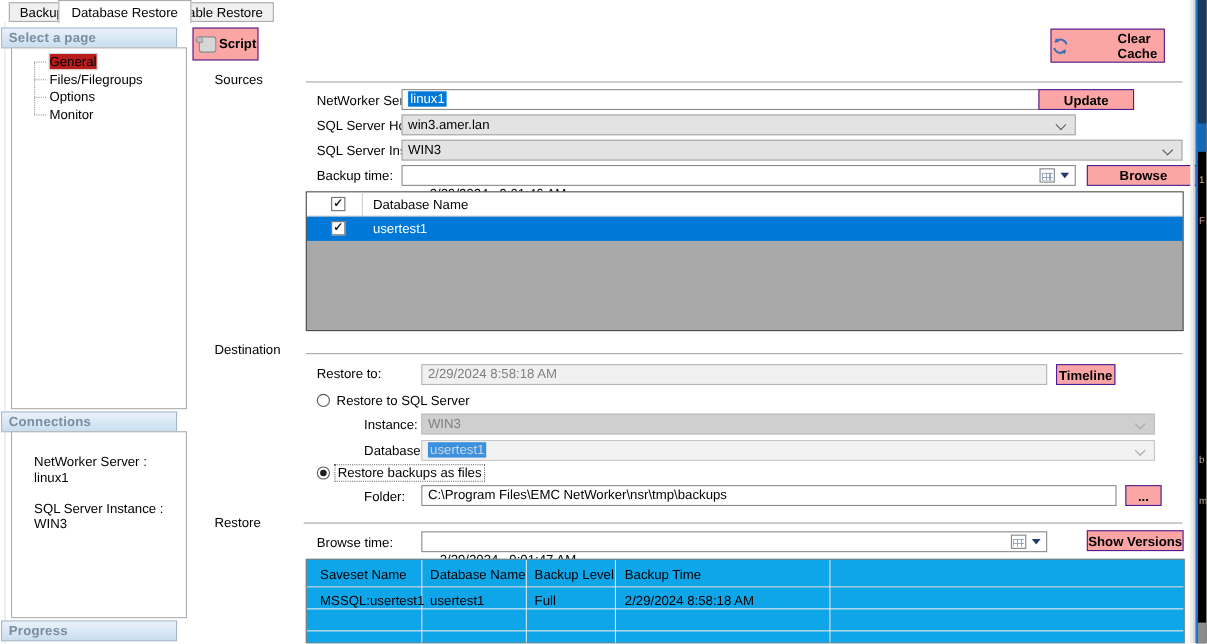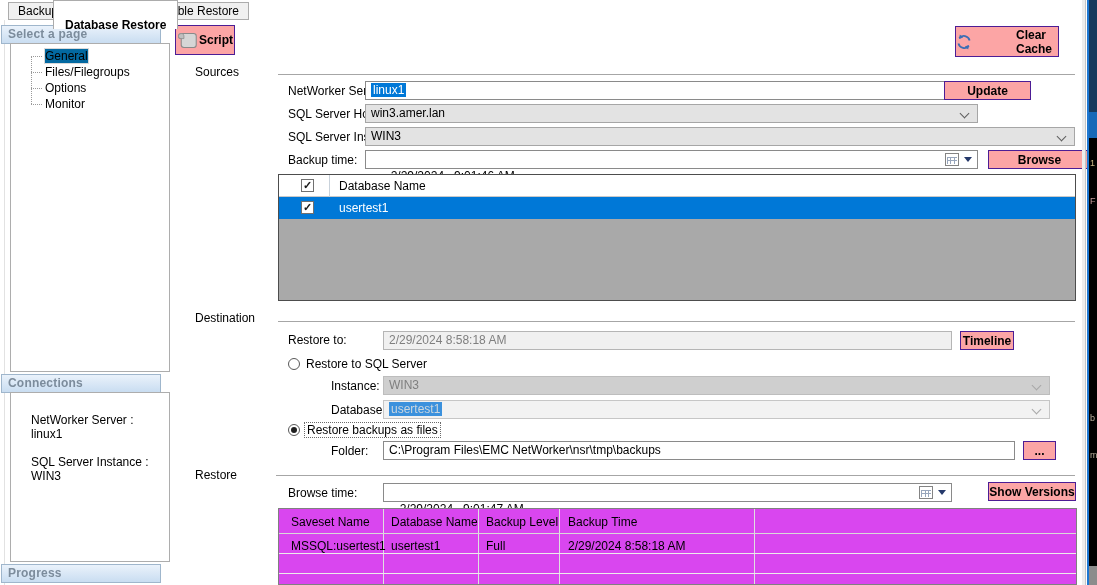--- a/index.html
+++ b/index.html
@@ -8,36 +8,36 @@
     position:relative; overflow:hidden; background:#FFFFFF;
     font-family:"Liberation Sans", sans-serif; font-size:12px; color:#000;
   }
   .abs { position:absolute; }
   .pre { white-space:pre; }
 
   
   .tab { position:absolute; top:2px; height:18px; line-height:17px; padding:0 9px;
          background:#F0F0F0; border:1px solid #ACACAC; cursor:default; }
   .tab.active { top:0; height:21px; line-height:20px; background:#FFFFFF;
-                border-bottom:none; z-index:3; padding:14px 11px;font-weight:bold; }
+                border-bottom:none; z-index:3; padding:0 11px; }
 
   
   .side-hd { position:absolute; left:1px; width:160px; height:19px;
              background:linear-gradient(#EAF2FB,#C9DDF1);
              border:1px solid #9FB6CC; color:#7C8C9C; font-weight:bold;
              padding-left:6px; line-height:17px; letter-spacing:.2px; }
   .side-box { position:absolute; left:10px; width:160px; background:#FFFFFF;
               border:1px solid #ADADAD; }
   .tree { position:absolute; left:14px; top:4px; }
   .tree::before { content:""; position:absolute; left:6px; top:8px; height:48px;
                   border-left:1px dotted #9A9A9A; }
   .tree-item { position:relative; height:16px; line-height:16px; padding-left:20px; }
   .tree-item::before { content:""; position:absolute; left:6px; top:8px; width:11px;
                        border-top:1px dotted #9A9A9A; }
-  .tree-item.sel span { background:#0369a1; outline:1px solid #D9D9D9; }
+  .tree-item.sel span { background:#b91c1c; outline:1px solid #D9D9D9; }
 
   
   .btn { position:absolute; background:#fca5a5; border:1px solid #4c1d95;
          display:flex; align-items:center; justify-content:center; gap:6px;
          font-size:12px; cursor:default;font-weight:bold; }
   .btn-sm { height:19px; }
 
   
   .lbl { position:absolute; height:14px; line-height:14px; }
   .field { position:absolute; height:19px; line-height:17px; padding-left:5px; }
@@ -80,21 +80,21 @@
   
   .grid1 { position:absolute; left:278px; top:174px; width:798px; height:127px;
            border:1px solid #4D4D4D; background:#A9A9A9; }
   .grid1 .hdr { position:absolute; left:0; top:0; right:0; height:22px; background:#FFF;
                 border-bottom:1px solid #C9C9C9; }
   .grid1 .rowsel { position:absolute; left:0; top:22px; right:0; height:22px;
                    background:#0078D7; color:#FFF; line-height:22px; }
   .grid1 .vline { position:absolute; left:50px; top:0; height:44px; width:1px; background:#C9D2DB; }
 
   .grid2 { position:absolute; left:278px; top:508px; width:799px; height:77px;
-           border:1px solid #808080; background:#d946ef; overflow:hidden; }
+           border:1px solid #808080; background:#0ea5e9; overflow:hidden; }
   .grid2 .vline { position:absolute; top:0; height:77px; width:1px; background:#E0E0E0; }
   .grid2 .hline { position:absolute; left:0; right:0; height:1px; background:#ECECEC; }
   .grid2 .hcell, .grid2 .cell { position:absolute; height:20px; line-height:20px; }
   .grid2 .hcell { top:3px; }
   .grid2 .cell  { top:27px; }
 
   
   .win-edge { position:absolute; left:1082px; top:0; width:4px; height:585px;
               background:#EDEDED; border-right:1px solid #C4C4C4; }
   .bgwin { position:absolute; left:1087px; top:0; width:10px; height:585px; background:#000; }

